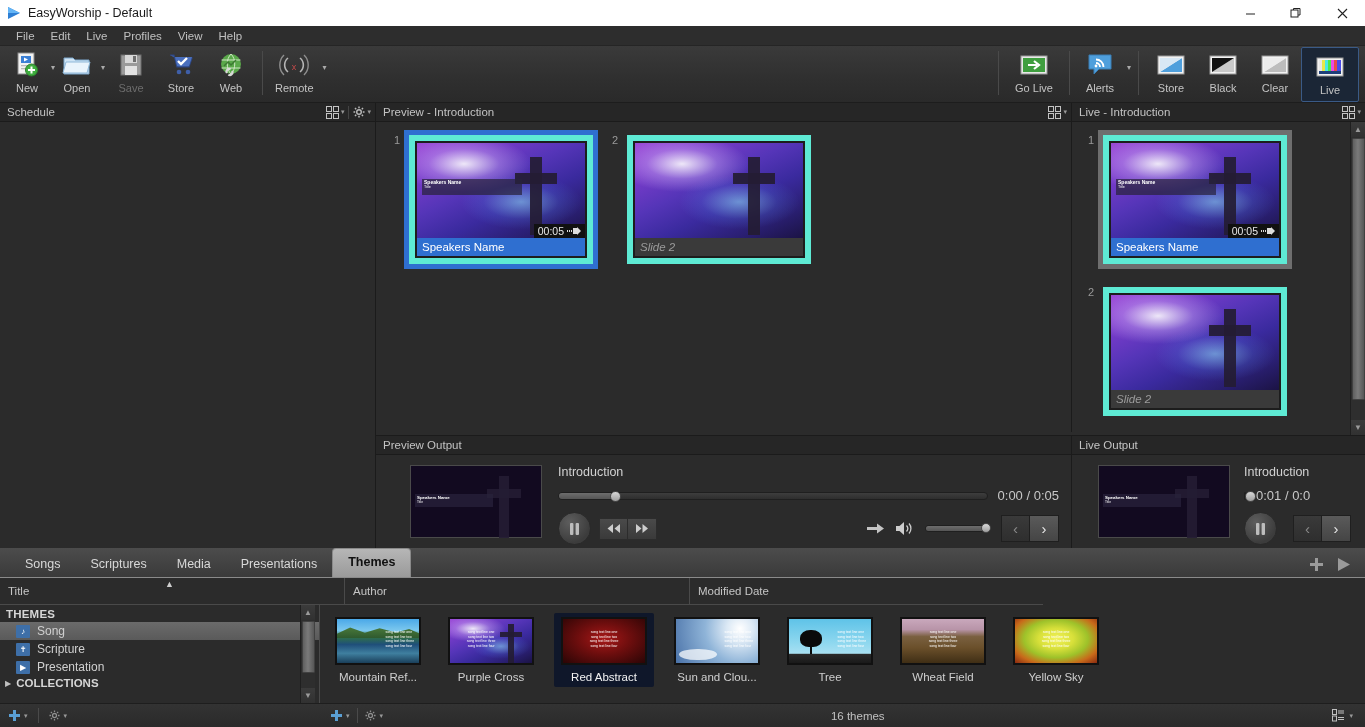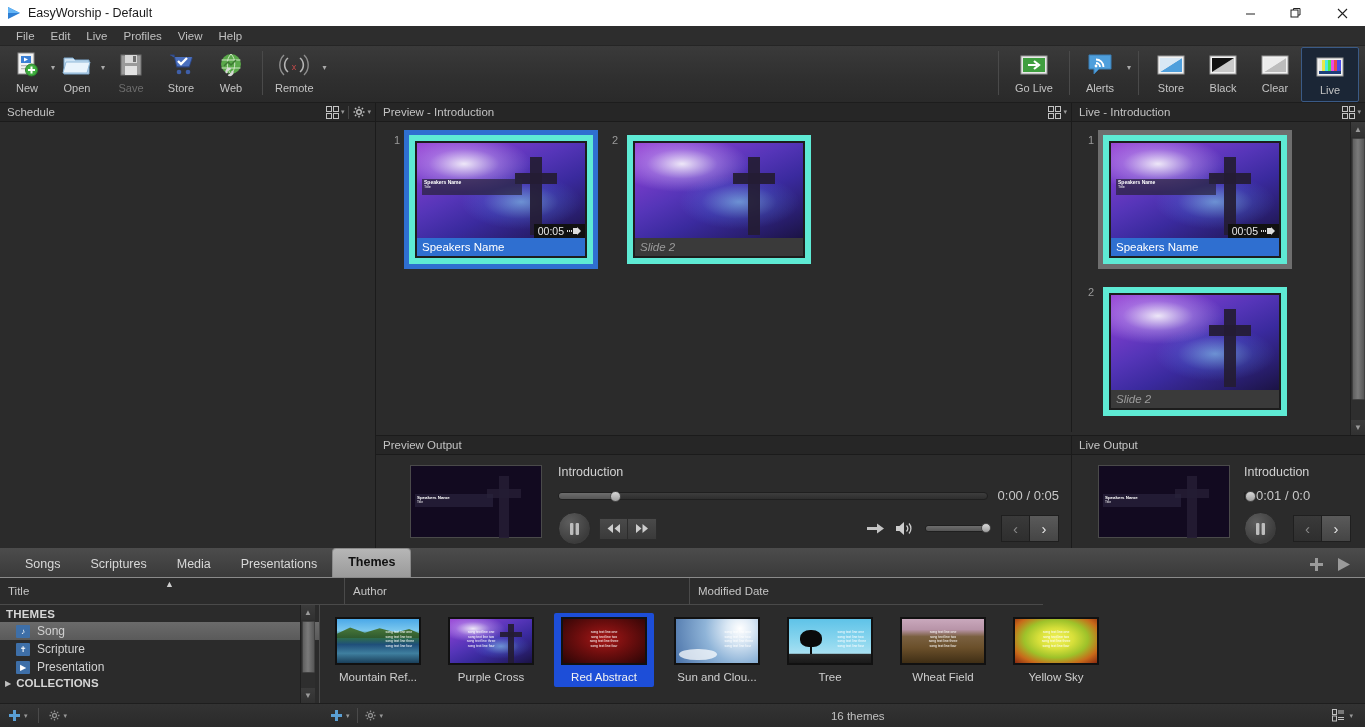--- a/index.html
+++ b/index.html
@@ -174,21 +174,21 @@
 
   .treepane { position: absolute; top: 605px; left: 0; width: 320px; height: 98px;
               background: #2b2b2b; border-right: 1px solid #4a4a4a; }
   .tree-hdr { font-size: 11.5px; font-weight: bold; color: #d6d6d6; padding: 3px 0 2px 6px; letter-spacing: .2px; }
   .tree-item { display: flex; align-items: center; gap: 7px; padding: 2px 0 2px 16px; font-size: 12px; color: #d0d0d0; }
   .tree-item.sel { background: linear-gradient(#6b6b6b, #5a5a5a); }
   .tree-ico { width: 14px; height: 13px; border-radius: 1px; display:flex; align-items:center; justify-content:center; font-size: 8px; color:#fff; }
 
   .gridpane { position: absolute; top: 605px; left: 321px; width: 1044px; height: 98px; background: #2b2b2b; }
   .theme-cell { position: absolute; top: 8px; width: 100px; text-align: center; }
-  .theme-cell.sel { background: #1d4ed8; border-radius: 2px; padding-bottom: 4px; }
+  .theme-cell.sel { background: #0f172a; border-radius: 2px; padding-bottom: 4px; }
   .theme-thumb { width: 86px; height: 48px; margin: 4px auto 0 auto; border: 2px solid #111;
                  position: relative; overflow: hidden; }
   .theme-lbl { font-size: 11.5px; color: #cfcfcf; margin-top: 6px; white-space: nowrap;
                overflow: hidden; text-overflow: ellipsis; padding: 0 2px; }
   .theme-cell.sel .theme-lbl { color: #f2f2f2; }
   .lyric { position:absolute; left: 50%; transform: translateX(-50%); top: 26%;
            font-size: 3.4px; line-height: 4.4px; color: #fff; text-align: center; white-space: nowrap; }
   .lyric.right { left: auto; right: 6%; transform: none; text-align: left; }
 
   

